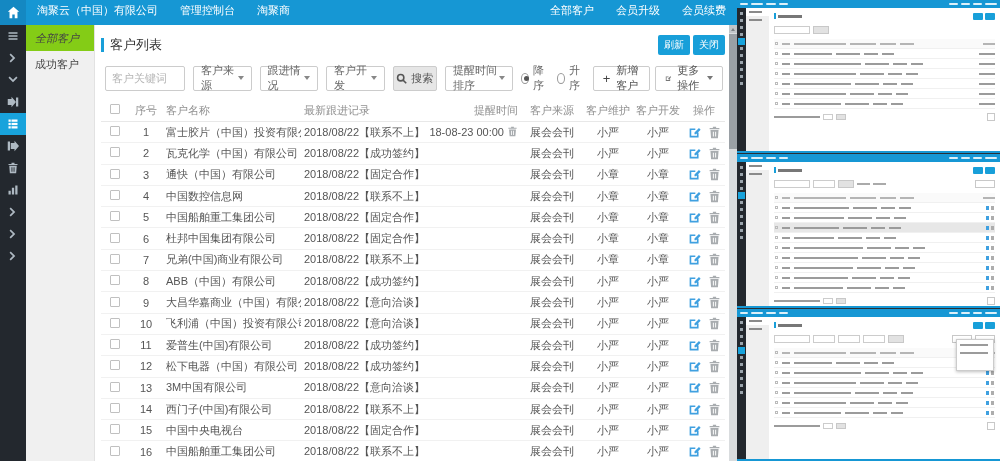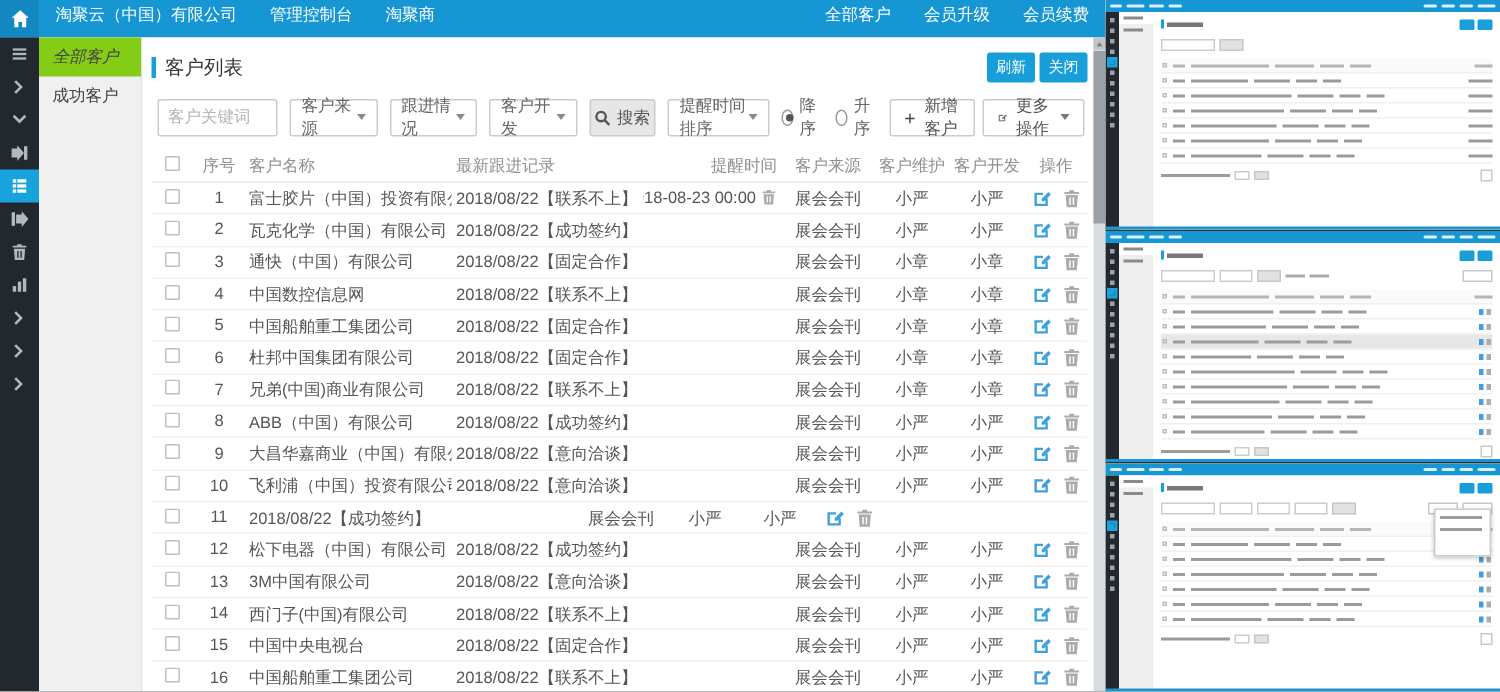--- a/index.html
+++ b/index.html
@@ -508,20 +508,21 @@
             <span class="ic-btn ic-trash">
               <svg viewBox="0 0 16 16">
                 <path d="M6 1h4v1.5h4V4H2V2.5h4zM3 5h10l-.8 10H3.8zM6 7v6h1.2V7zM8.8 7v6H10V7z"></path>
               </svg>
             </span>
           </div>
         </div>
         <div class="tr">
           <div class="td col-cb"><span class="cb"></span></div>
           <div class="td col-no">11</div>
+          <div class="td col-name">爱普生(中国)有限公司</div>
           <div class="td col-rec">2018/08/22【成功签约】</div>
           <div class="td col-rem"></div>
           <div class="td col-src">展会会刊</div>
           <div class="td col-mnt">小严</div>
           <div class="td col-dev">小严</div>
           <div class="td col-ops">
             <span class="ic-btn ic-edit">
               <svg viewBox="0 0 16 16">
                 <path d="M2 3h7v2H4v7h7V8h2v6H2zM8 8l5.5-5.5 2 2L10 10H8z"></path>
               </svg>

